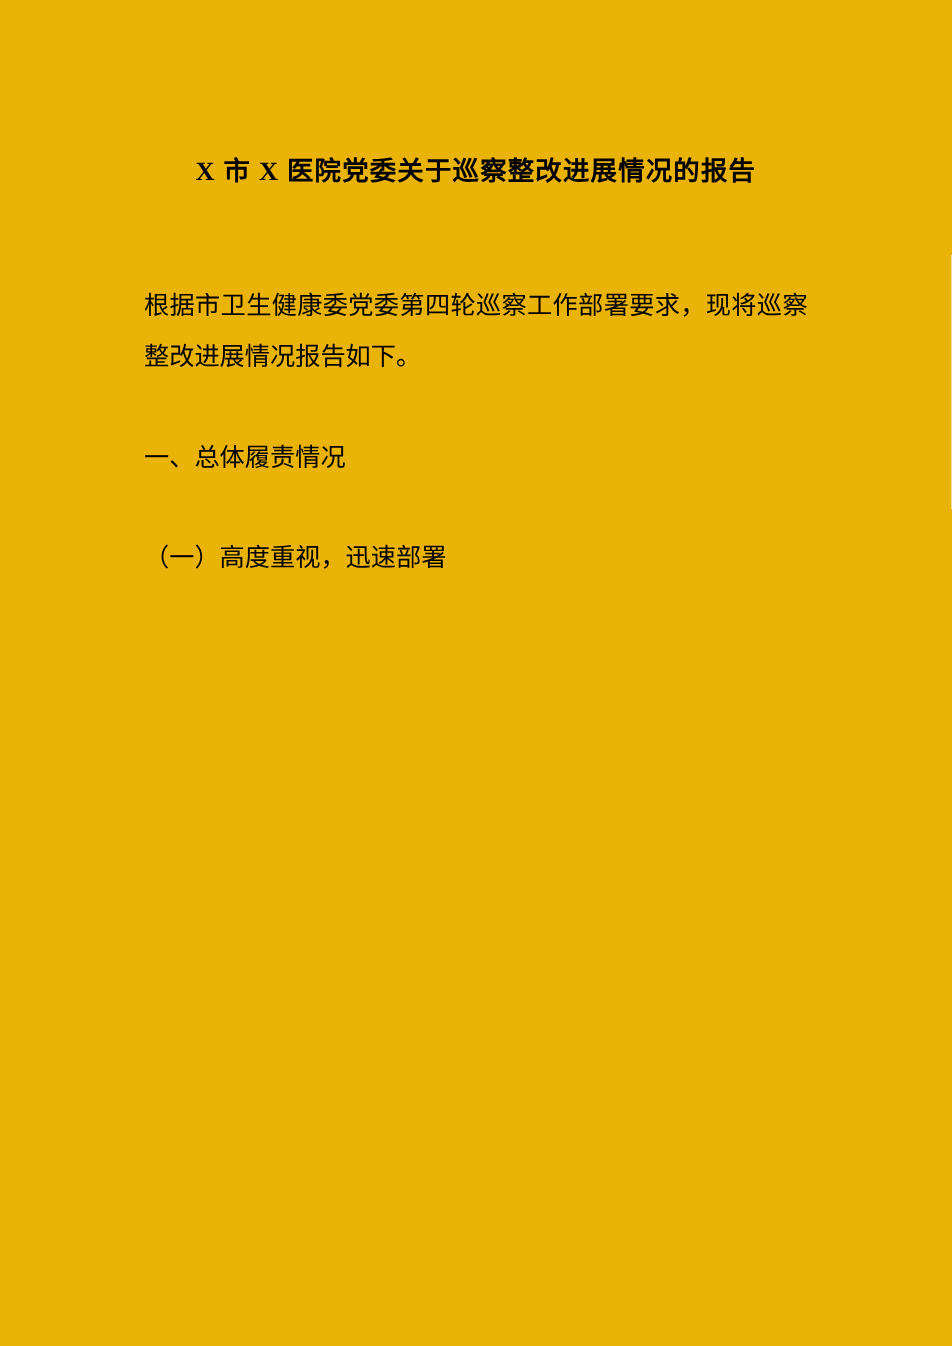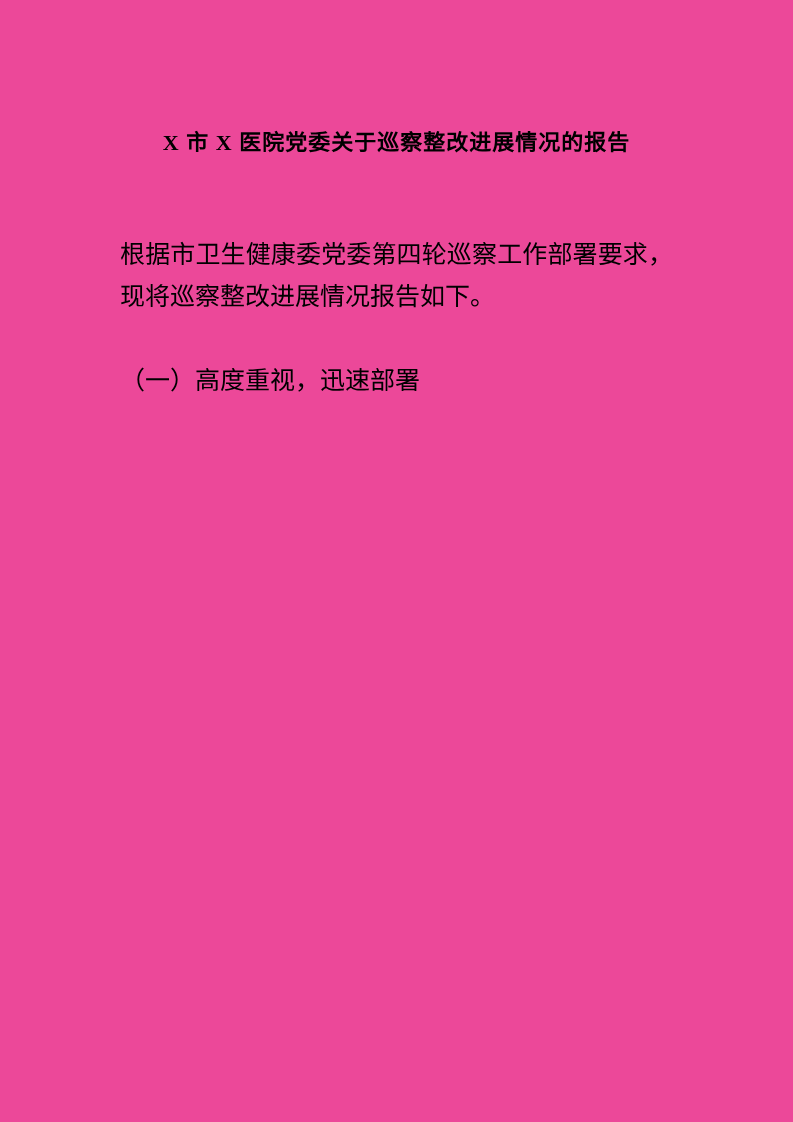--- a/index.html
+++ b/index.html
@@ -12,34 +12,34 @@
     width: 793px;
     height: 1122px;
     font-family: "Liberation Serif", "DejaVu Serif", serif;
     color: #000000;
   }
   .page {
     box-sizing: border-box;
     width: 793px;
     height: 1122px;
     padding: 0 120px;
-    background: #ec4899;
+    background: #eab308;
     overflow: hidden;
   }
   .doc-title {
     margin: 121px 0 0 0;
     font-size: 22px;
     line-height: 44px;
     font-weight: bold;
     text-align: center;
     letter-spacing: 1px;
     white-space: nowrap;
   }
   .para, .heading {
-    font-size: 25px;
+    font-size: 21px;
     line-height: 42px;
     font-weight: normal;
     margin: 0 0 42px 0;
   }
   .para {
     text-align: justify;
     text-justify: inter-ideograph;
   }
   .heading {
     text-align: left;
@@ -49,17 +49,18 @@
   }
 </style>
 </head>
 <body>
 
 <div class="page">
   <h1 class="doc-title">X 市 X 医院党委关于巡察整改进展情况的报告</h1>
 
   <p class="para intro">根据市卫生健康委党委第四轮巡察工作部署要求，现将巡察整改进展情况报告如下。</p>
 
+  <h2 class="heading">一、总体履责情况</h2>
 
   <h3 class="heading">（一）高度重视，迅速部署</h3>
 
 
 </div>
 
 </body></html>

